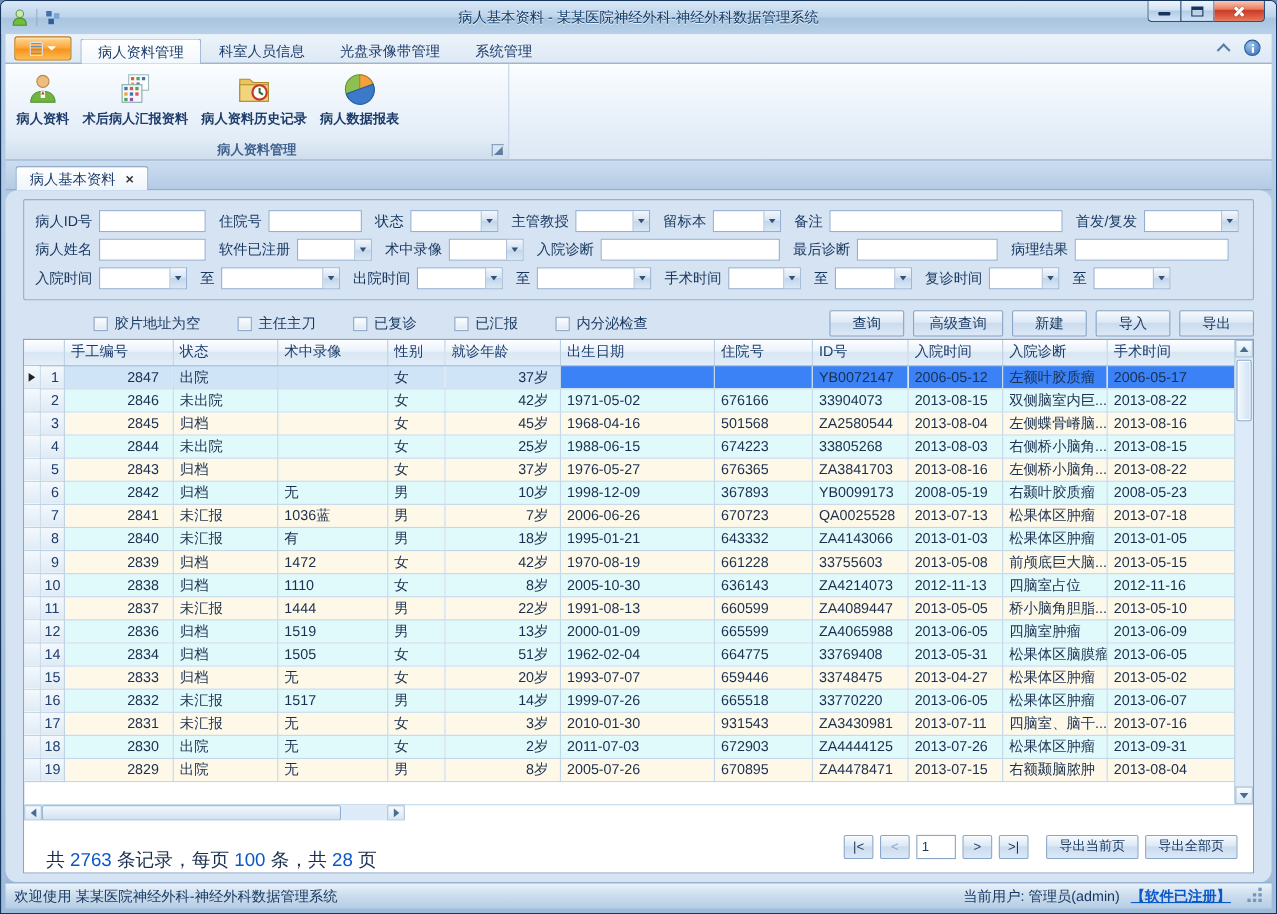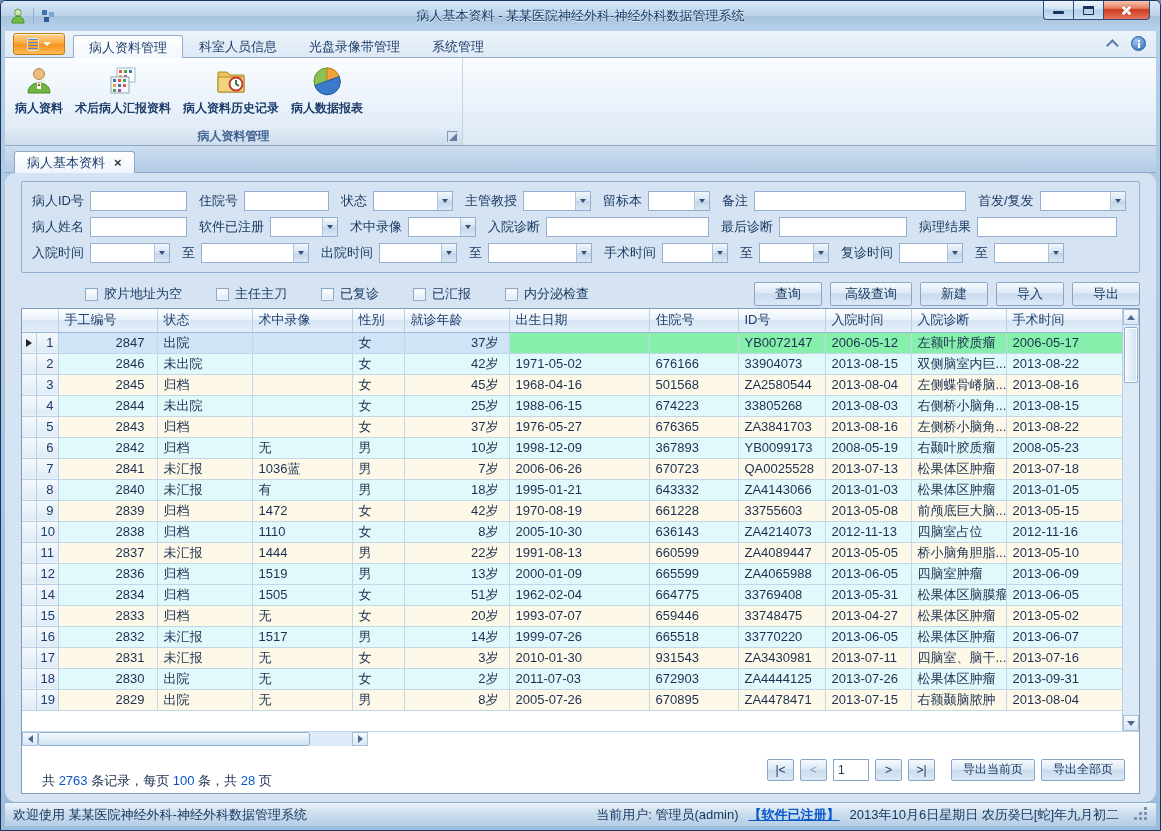--- a/index.html
+++ b/index.html
@@ -107,42 +107,42 @@
   .grid td { height:21px; border-right:1px solid #c3d7e9; border-bottom:1px solid #c3d7e9;
     font-size:13px; color:#1b3050; padding:0 6px; white-space:nowrap; overflow:hidden; }
   .grid td.ind-cell { background:linear-gradient(#f4f9fd,#e0ebf6); border-right-color:#b9cfe2; border-bottom-color:#b9cfe2; padding:0 4px; }
   .grid td.num-cell { text-align:right; color:#1d3c6b; }
   .grid td.arrow-cell { position:relative; }
   .grid td.arrow-cell.cur::after { content:""; position:absolute; left:4px; top:6px; width:0; height:0;
     border-top:4px solid transparent; border-bottom:4px solid transparent; border-left:6px solid #222; }
   tr.r-cyan td { background:#e0f9fb; }
   tr.r-cream td { background:#fdf8e8; }
   tr.r-selected td { background:#cfe4f7; }
-  tr.r-selected td.plain { background:#86efac; }
+  tr.r-selected td.plain { background:#3b82f6; }
   tr.r-cyan td.ind-cell, tr.r-cream td.ind-cell, tr.r-selected td.ind-cell { background:linear-gradient(#f4f9fd,#e0ebf6); }
   .grid td.c0 { text-align:right; padding-right:12px; }
   .grid td.c4 { text-align:right; padding-right:10px; }
 
   .vscroll { position:absolute; top:0; right:0; width:17px; height:422px; background:#dcebf7; border-left:1px solid #b9cfe2; }
   .vs-btn { position:absolute; left:0; width:16px; height:16px; background:linear-gradient(#f7fbfe,#d8e7f4); border:1px solid #a8c0da; display:flex; align-items:center; justify-content:center; }
   .vs-btn.up { top:0; } .vs-btn.down { bottom:0; }
   .tri-up { width:0;height:0;border-left:4px solid transparent;border-right:4px solid transparent;border-bottom:5px solid #4a6c92; }
   .tri-down { width:0;height:0;border-left:4px solid transparent;border-right:4px solid transparent;border-top:5px solid #4a6c92; }
   .vs-thumb { position:absolute; left:1px; top:18px; width:14px; height:56px; border:1px solid #8fb0d0; border-radius:2px;
     background:linear-gradient(90deg,#f4f9fd,#cfe1f2); box-shadow:inset 0 0 0 1px #fff; }
 
   .hscroll { height:15px; flex:0 0 15px; background:#fff; border-top:1px solid #c3d7e9; display:flex; }
   .hs-btn { width:16px; height:14px; background:linear-gradient(#f7fbfe,#d8e7f4); border:1px solid #a8c0da; display:flex; align-items:center; justify-content:center; }
   .tri-left { width:0;height:0;border-top:4px solid transparent;border-bottom:4px solid transparent;border-right:5px solid #4a6c92; }
   .tri-right { width:0;height:0;border-top:4px solid transparent;border-bottom:4px solid transparent;border-left:5px solid #4a6c92; }
   .hs-thumb { width:272px; height:14px; border:1px solid #8fb0d0; border-radius:2px; background:linear-gradient(#f4f9fd,#cfe1f2); }
   .hs-track { width:42px; height:14px; background:#dcebf7; }
 
   .grid-footer { flex:1; background:#fff; display:flex; align-items:center; padding:0 14px 0 20px; }
-  .summary { font-size:13px; color:#1b3050;margin-top:23px; }
+  .summary { font-size:17px; color:#1b3050;margin-top:23px; }
   .summary .num { color:#0a58c8; }
   .pg-spacer { flex:1; }
   .pg-btn { height:22px; min-width:27px; padding:0 6px; margin-left:6px; border:1px solid #8aa6c6; border-radius:2px;
     background:linear-gradient(#f7fafd,#dce9f6 45%,#cbdcee 50%,#dbe9f7); font-size:12px; color:#17365f;
     display:flex; align-items:center; justify-content:center; }
   .pg-btn.disabled { color:#8ba4c2; }
   .pg-input { width:36px; height:22px; margin-left:6px; border:1px solid #8aa6c6; font-size:12px; color:#17365f; padding:0 4px; }
   .pg-btn.wide { min-width:84px; }
   .pg-gap { width:10px; }
 
@@ -726,19 +726,18 @@
     </div>
 
   </div>
 
   <div class="statusbar">
     <span>欢迎使用 某某医院神经外科-神经外科数据管理系统</span>
     <span class="sb-spacer"></span>
     <span class="sb-right">
       <span>当前用户: 管理员(admin)</span>
       <span class="sb-link">【软件已注册】</span>
-      <span>2013年10月6日星期日 农历癸巳[蛇]年九月初二</span>
       <span class="grip"></span>
     </span>
   </div>
   <div class="bottom-pad"></div>
 
 </div>
 
 </body></html>

